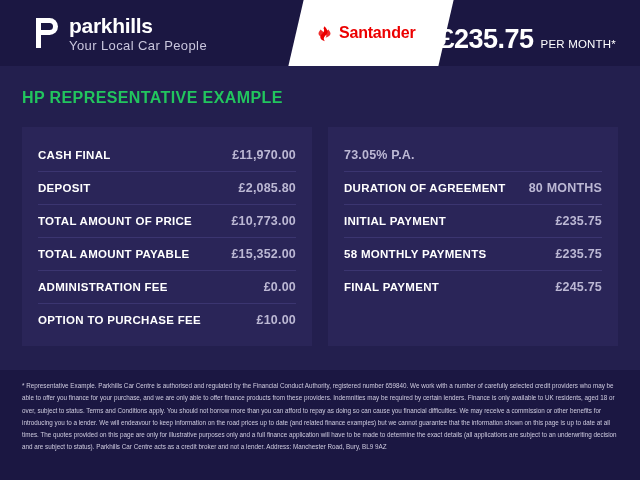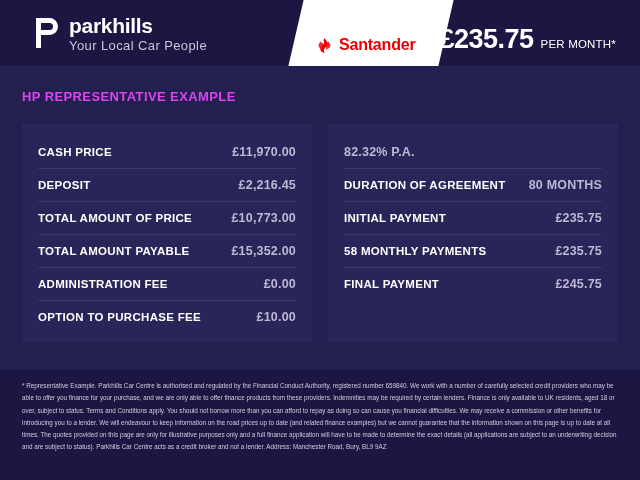--- a/index.html
+++ b/index.html
@@ -71,21 +71,21 @@
     top: 0;
     left: 296px;
     width: 150px;
     height: 66px;
     background: #ffffff;
     transform: skewX(-13deg);
     z-index: 1;
   }
   .santander-wrap {
     position: absolute;
-    top: 12px;
+    top: 0;
     left: 316px;
     height: 66px;
     display: flex;
     align-items: center;
     gap: 6px;
     z-index: 2;
   }
   .flame {
     width: 17px; height: 17px;
     position: relative;
@@ -123,22 +123,22 @@
   }
   .permonth {
     color: #ffffff;
     font-size: 11.5px;
     font-weight: normal;
     letter-spacing: 0.2px;
   }
 
   
   .title {
-    color: #d946ef;
-    font-size: 13px;
+    color: #22c55e;
+    font-size: 16px;
     font-weight: bold;
     letter-spacing: 0.4px;
     padding: 23px 0 0 22px;
   }
 
   
   .panels {
     display: flex;
     gap: 16px;
     padding: 20px 22px 0 22px;
@@ -224,26 +224,26 @@
       </div>
     </div>
   </div>
 
   <div class="title">HP REPRESENTATIVE EXAMPLE</div>
 
   <div class="panels">
 
     <div class="panel">
       <div class="row">
-        <span class="label">CASH PRICE</span>
+        <span class="label">CASH FINAL</span>
         <span class="value">£11,970.00</span>
       </div>
       <div class="row">
         <span class="label">DEPOSIT</span>
-        <span class="value">£2,216.45</span>
+        <span class="value">£2,085.80</span>
       </div>
       <div class="row">
         <span class="label">TOTAL AMOUNT OF PRICE</span>
         <span class="value">£10,773.00</span>
       </div>
       <div class="row">
         <span class="label">TOTAL AMOUNT PAYABLE</span>
         <span class="value">£15,352.00</span>
       </div>
       <div class="row">
@@ -251,21 +251,21 @@
         <span class="value">£0.00</span>
       </div>
       <div class="row">
         <span class="label">OPTION TO PURCHASE FEE</span>
         <span class="value">£10.00</span>
       </div>
     </div>
 
     <div class="panel">
       <div class="row">
-        <span class="value">82.32% P.A.</span>
+        <span class="value">73.05% P.A.</span>
       </div>
       <div class="row">
         <span class="label">DURATION OF AGREEMENT</span>
         <span class="value">80 MONTHS</span>
       </div>
       <div class="row">
         <span class="label">INITIAL PAYMENT</span>
         <span class="value">£235.75</span>
       </div>
       <div class="row">

